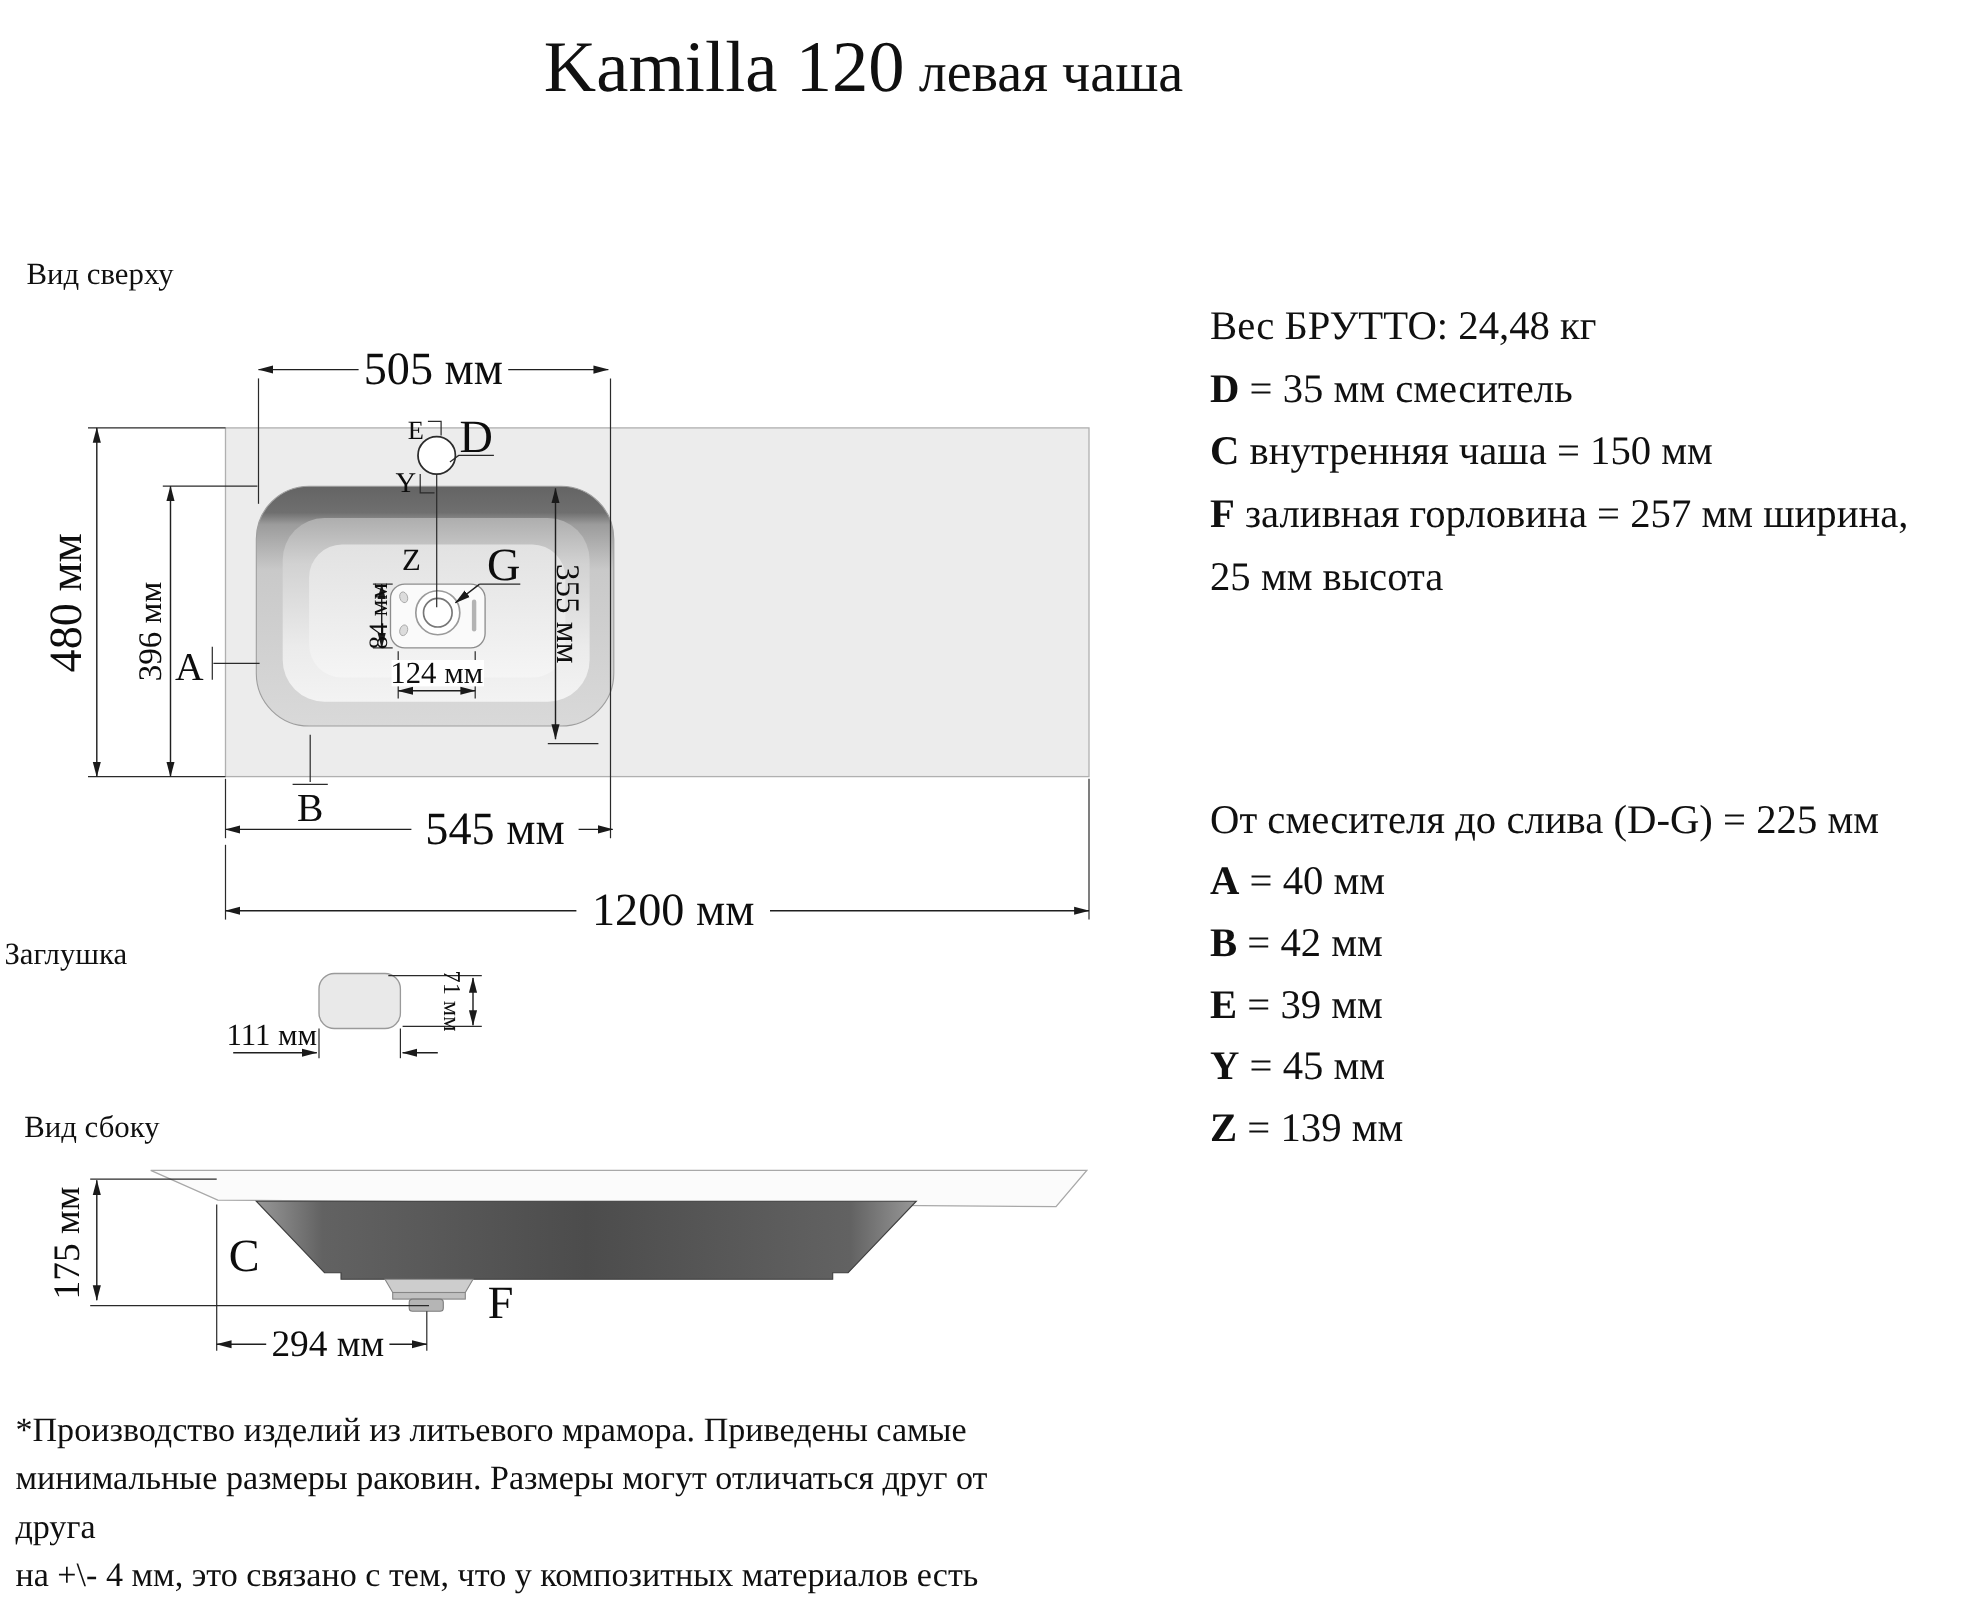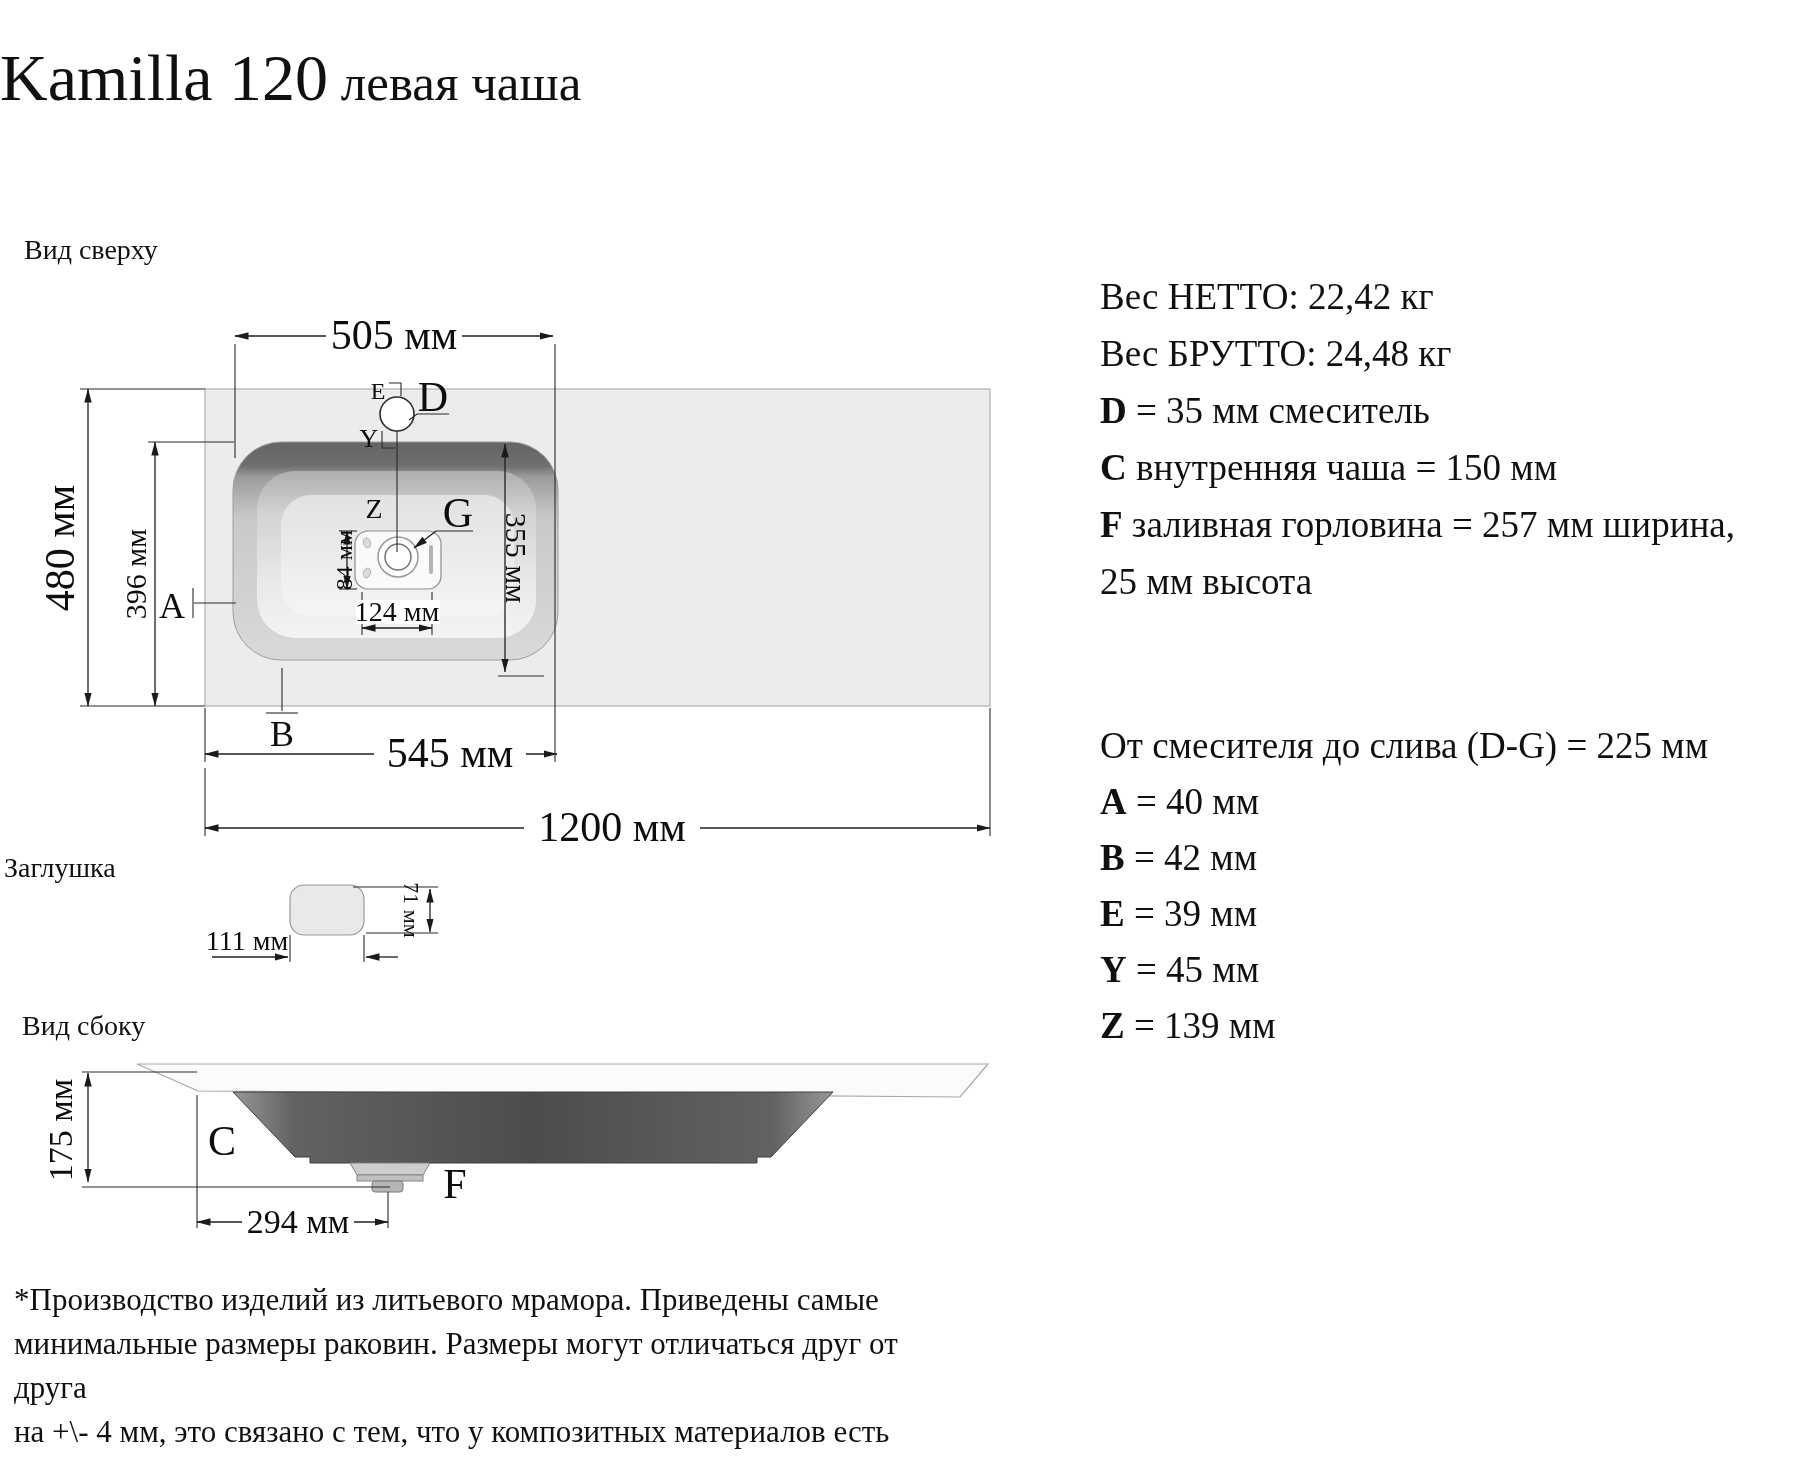--- a/index.html
+++ b/index.html
@@ -1,19 +1,19 @@
 <!DOCTYPE html>
 <html><head>
 <meta charset="utf-8">
 <style>
   html,body{margin:0;padding:0;background:#fff;}
   #page{position:relative;width:1800px;height:1461px;background:#ffffff;overflow:hidden;
         font-family:"Liberation Serif",serif;color:#101010;}
   .abs{position:absolute;}
-  #title{top:40px;left:0;width:1570px;text-align:left;white-space:nowrap;}
+  #title{top:24px;left:0;width:1570px;text-align:center;white-space:nowrap;}
   #title .main{font-size:66px;}
   #title .suffix{font-size:51px;}
   .section-heading{font-size:28px;}
   #heading-topview{left:24px;top:234px;}
   #heading-plug{left:4px;top:852px;}
   #heading-sideview{left:22px;top:1010px;}
   .spec-block{left:1100px;font-size:37px;white-space:nowrap;}
   #spec-block-1{top:268px;line-height:57px;}
   #spec-block-2{top:718px;line-height:56px;}
   .spec-line b{font-weight:bold;}
@@ -29,21 +29,20 @@
 
 <div id="page">
 
   <div id="title" class="abs"><span class="main">Kamilla 120</span><span class="suffix"> левая чаша</span></div>
 
   <div id="heading-topview" class="abs section-heading">Вид сверху</div>
   <div id="heading-plug" class="abs section-heading">Заглушка</div>
   <div id="heading-sideview" class="abs section-heading">Вид сбоку</div>
 
   <div id="spec-block-1" class="abs spec-block">
-    <div class="spec-line"><b></b><span>Вес НЕТТО: 22,42 кг</span></div>
     <div class="spec-line"><b></b><span>Вес БРУТТО: 24,48 кг</span></div>
     <div class="spec-line"><b>D</b><span> = 35 мм смеситель</span></div>
     <div class="spec-line"><b>C</b><span> внутренняя чаша = 150 мм</span></div>
     <div class="spec-line"><b>F</b><span> заливная горловина = 257 мм ширина,</span></div>
     <div class="spec-line"><b></b><span>25 мм высота</span></div>
   </div>
 
   <div id="spec-block-2" class="abs spec-block">
     <div class="spec-line"><b></b><span>От смесителя до слива (D-G) = 225 мм</span></div>
     <div class="spec-line"><b>A</b><span> = 40 мм</span></div>

